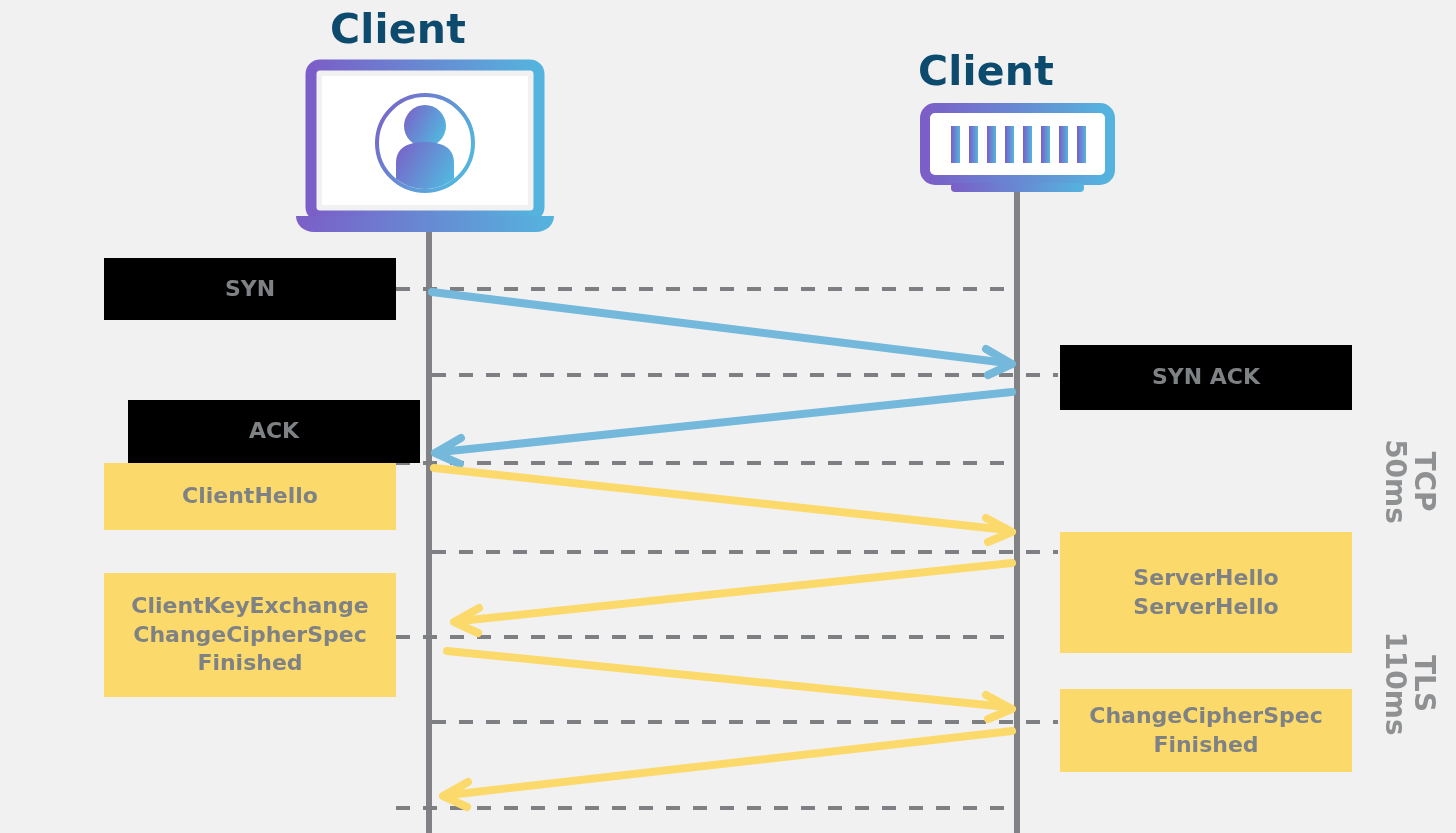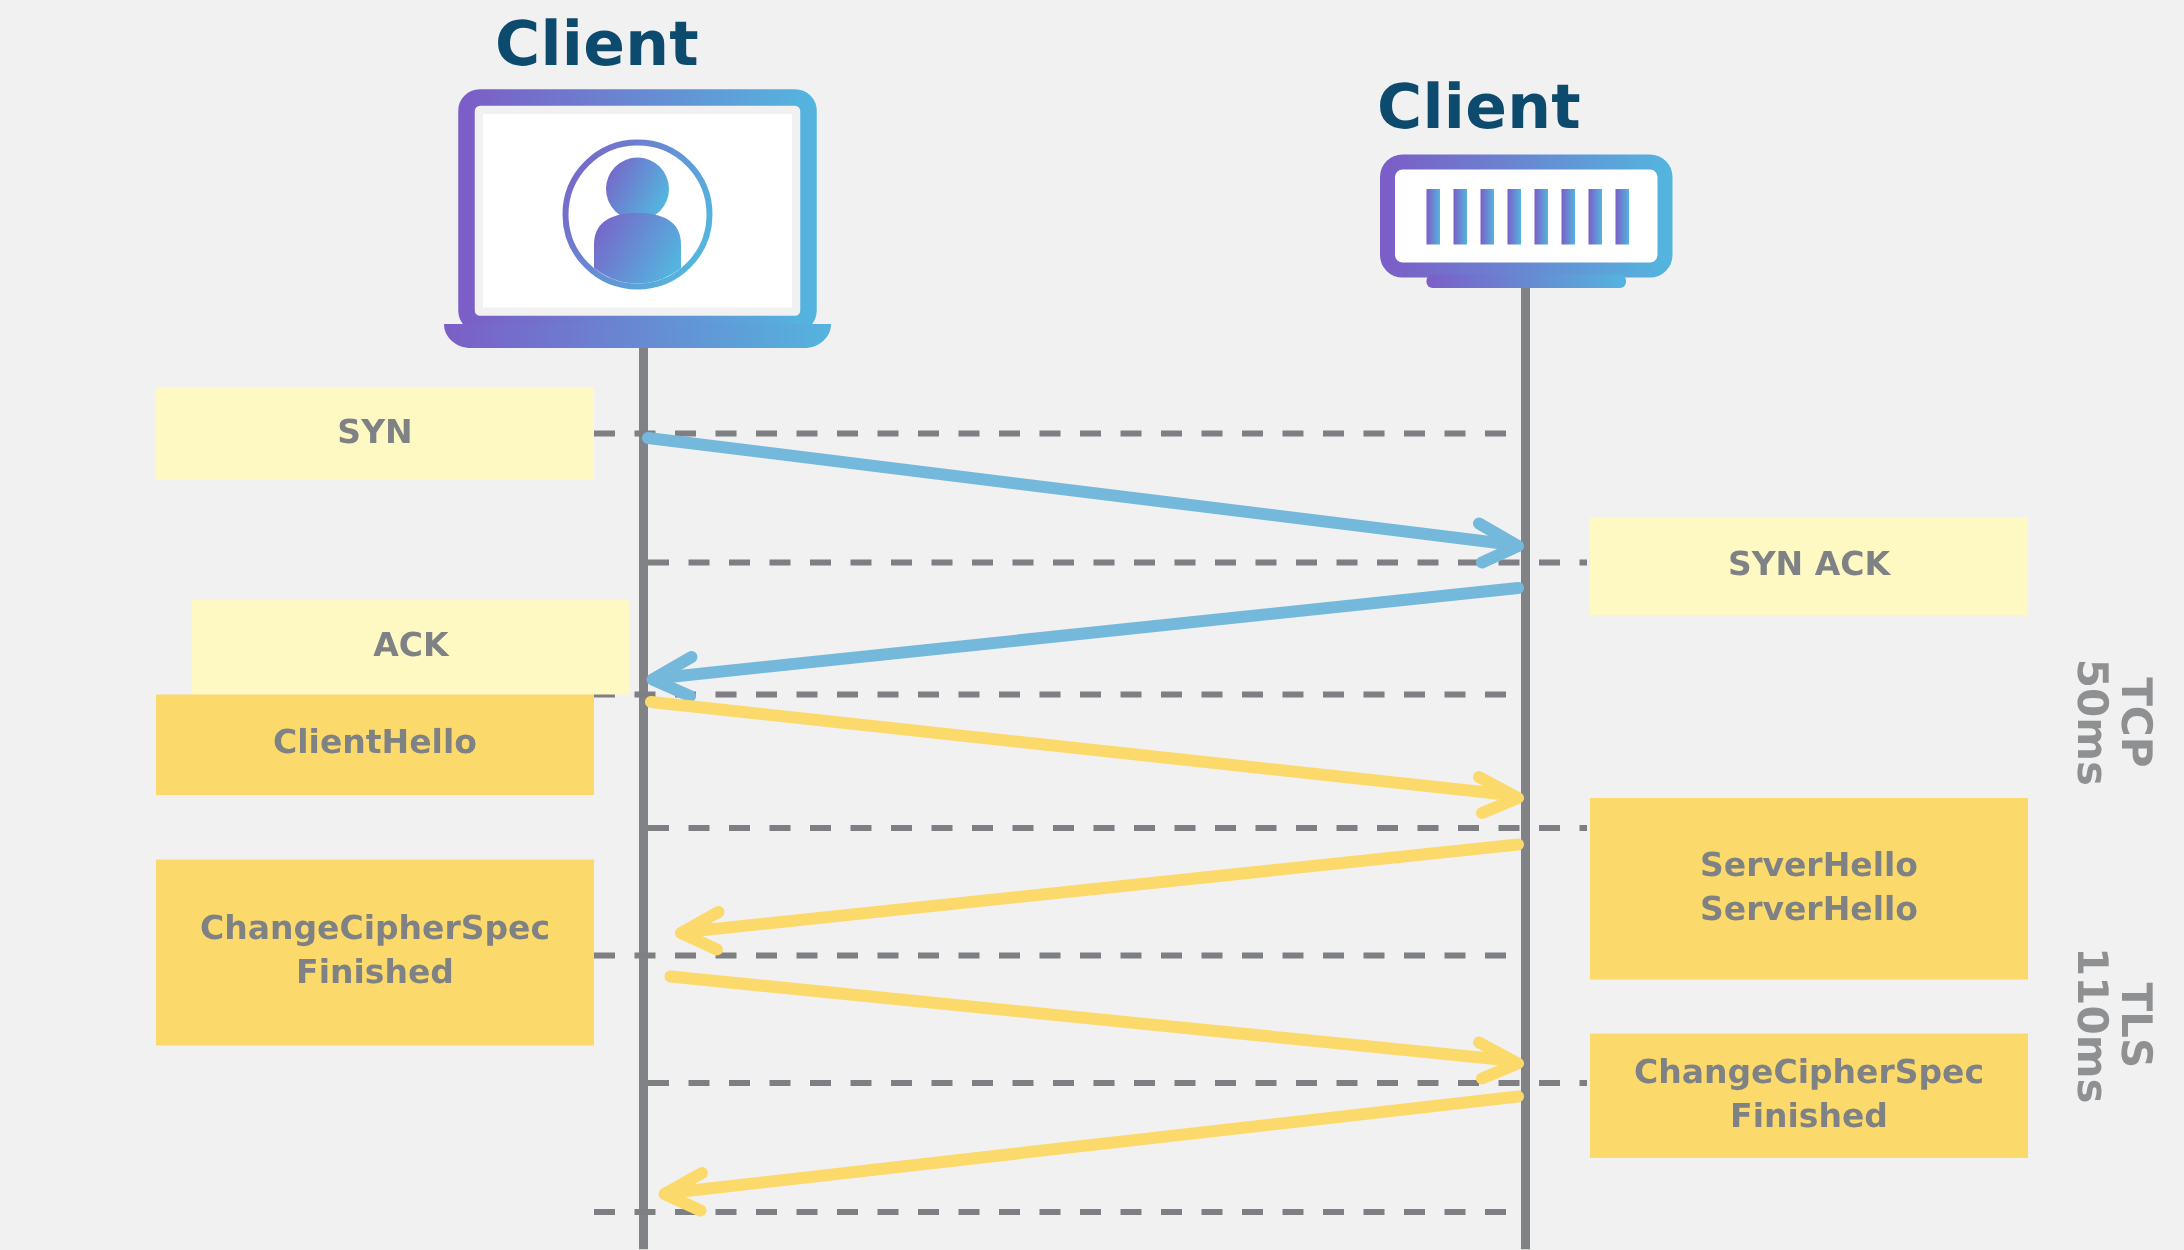--- a/index.html
+++ b/index.html
@@ -28,21 +28,21 @@
     align-items:center;
     justify-content:center;
     color:#7f8285;
     font-weight:bold;
     font-size:22px;
     line-height:1.30;
     text-align:center;
     box-sizing:border-box;
     padding:0 6px;
   }
-  .msg-box.blue{background:#fef9c3;}
+  .msg-box.blue{background:#000000;}
   .msg-box.yellow{background:#fcd96b;}
 
   .phase-label{
     position:absolute;
     color:#8e9092;
     font-weight:bold;
     font-size:28px;
     line-height:1.02;
     text-align:center;
     white-space:nowrap;
@@ -161,20 +161,21 @@
 
     <div class="msg-box blue" style="left:104px;top:400px;width:292px;height:63px;margin-left:24px;">
       <span>ACK</span>
     </div>
 
     <div class="msg-box yellow" style="left:104px;top:463px;width:292px;height:67px;">
       <span>ClientHello</span>
     </div>
 
     <div class="msg-box yellow" style="left:104px;top:573px;width:292px;height:124px;flex-direction:column;">
+      <span>ClientKeyExchange</span>
       <span>ChangeCipherSpec</span>
       <span>Finished</span>
     </div>
 
     <div class="msg-box blue" style="left:1060px;top:345px;width:292px;height:65px;">
       <span>SYN ACK</span>
     </div>
 
     <div class="msg-box yellow" style="left:1060px;top:484px;width:292px;height:121px;flex-direction:column;margin-top:48px;">
       <span>ServerHello</span>

